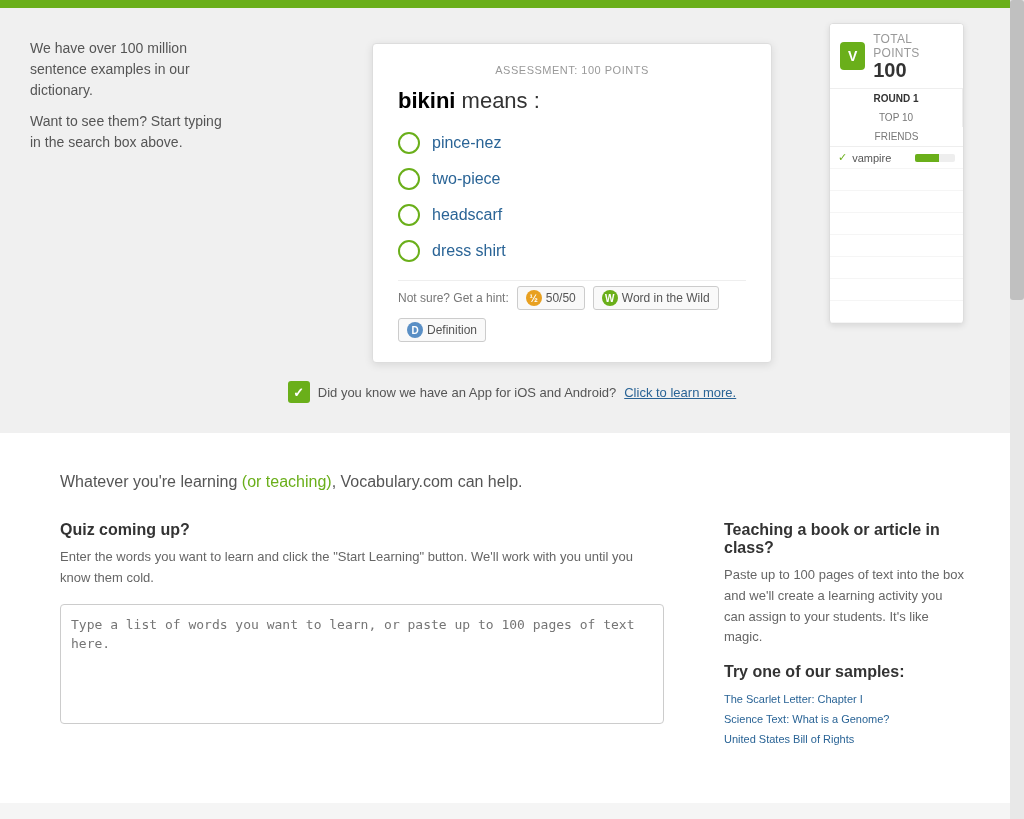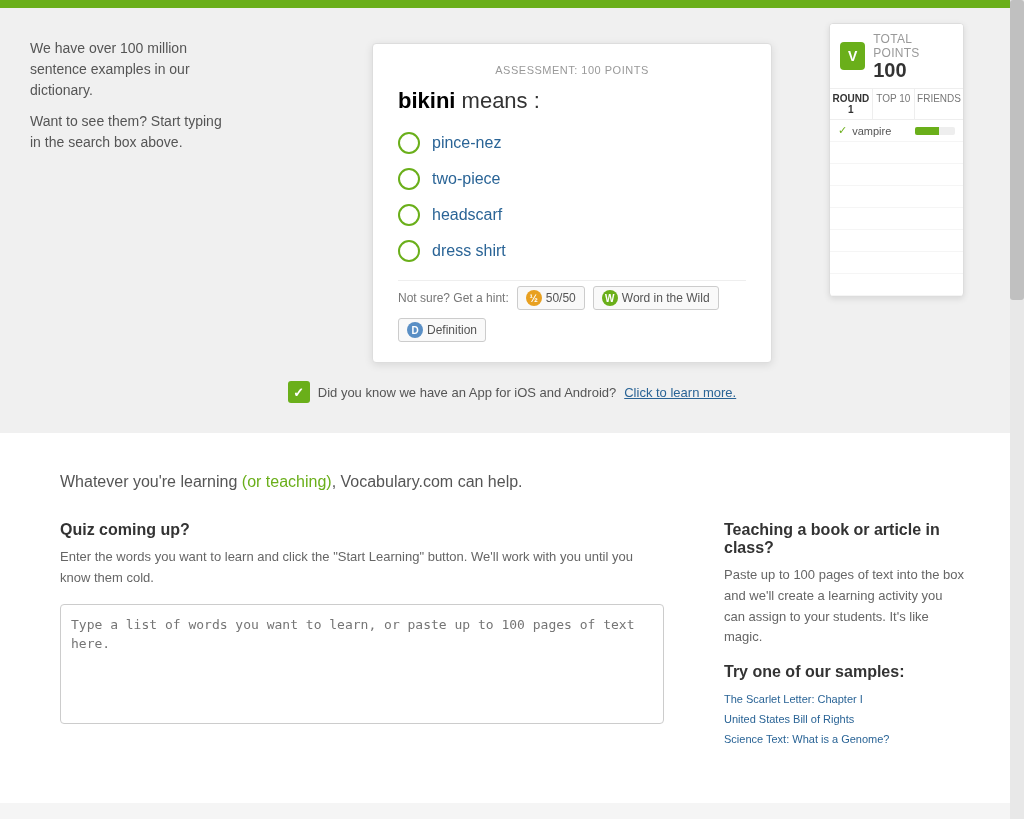--- a/index.html
+++ b/index.html
@@ -180,20 +180,21 @@
     .total-points-value {
       font-size: 20px;
       font-weight: bold;
       color: #333;
       line-height: 1;
     }
 
     .score-tabs {
       display: flex;
       border-bottom: 1px solid #eee;
+      flex-direction: column;
     }
 
     .score-tab {
       flex: 1;
       text-align: center;
       padding: 4px 2px;
       font-size: 10px;
       color: #777;
       border-right: 1px solid #eee;
       cursor: pointer;
@@ -465,22 +466,22 @@
       <h3 class="col-heading">Quiz coming up?</h3>
       <p class="col-desc">Enter the words you want to learn and click the "Start Learning" button. We'll work with you until you know them cold.</p>
       <textarea class="text-input-area" placeholder="Type a list of words you want to learn, or paste up to 100 pages of text here." style=""></textarea>
     </div>
 
     <div class="learn-col-right">
       <h3 class="col-heading">Teaching a book or article in class?</h3>
       <p class="col-desc">Paste up to 100 pages of text into the box and we'll create a learning activity you can assign to your students. It's like magic.</p>
       <div class="try-samples-title">Try one of our samples:</div>
       <a href="#" class="sample-link">The Scarlet Letter: Chapter I</a>
+      <a href="#" class="sample-link">Science Text: What is a Genome?</a>
       <a href="#" class="sample-link">United States Bill of Rights</a>
-      <a href="#" class="sample-link">Science Text: What is a Genome?</a>
 
     </div>
   </div>
 </div>
 
 <div class="scrollbar">
   <div class="scrollbar-thumb"></div>
 </div>
 
 </body></html>

